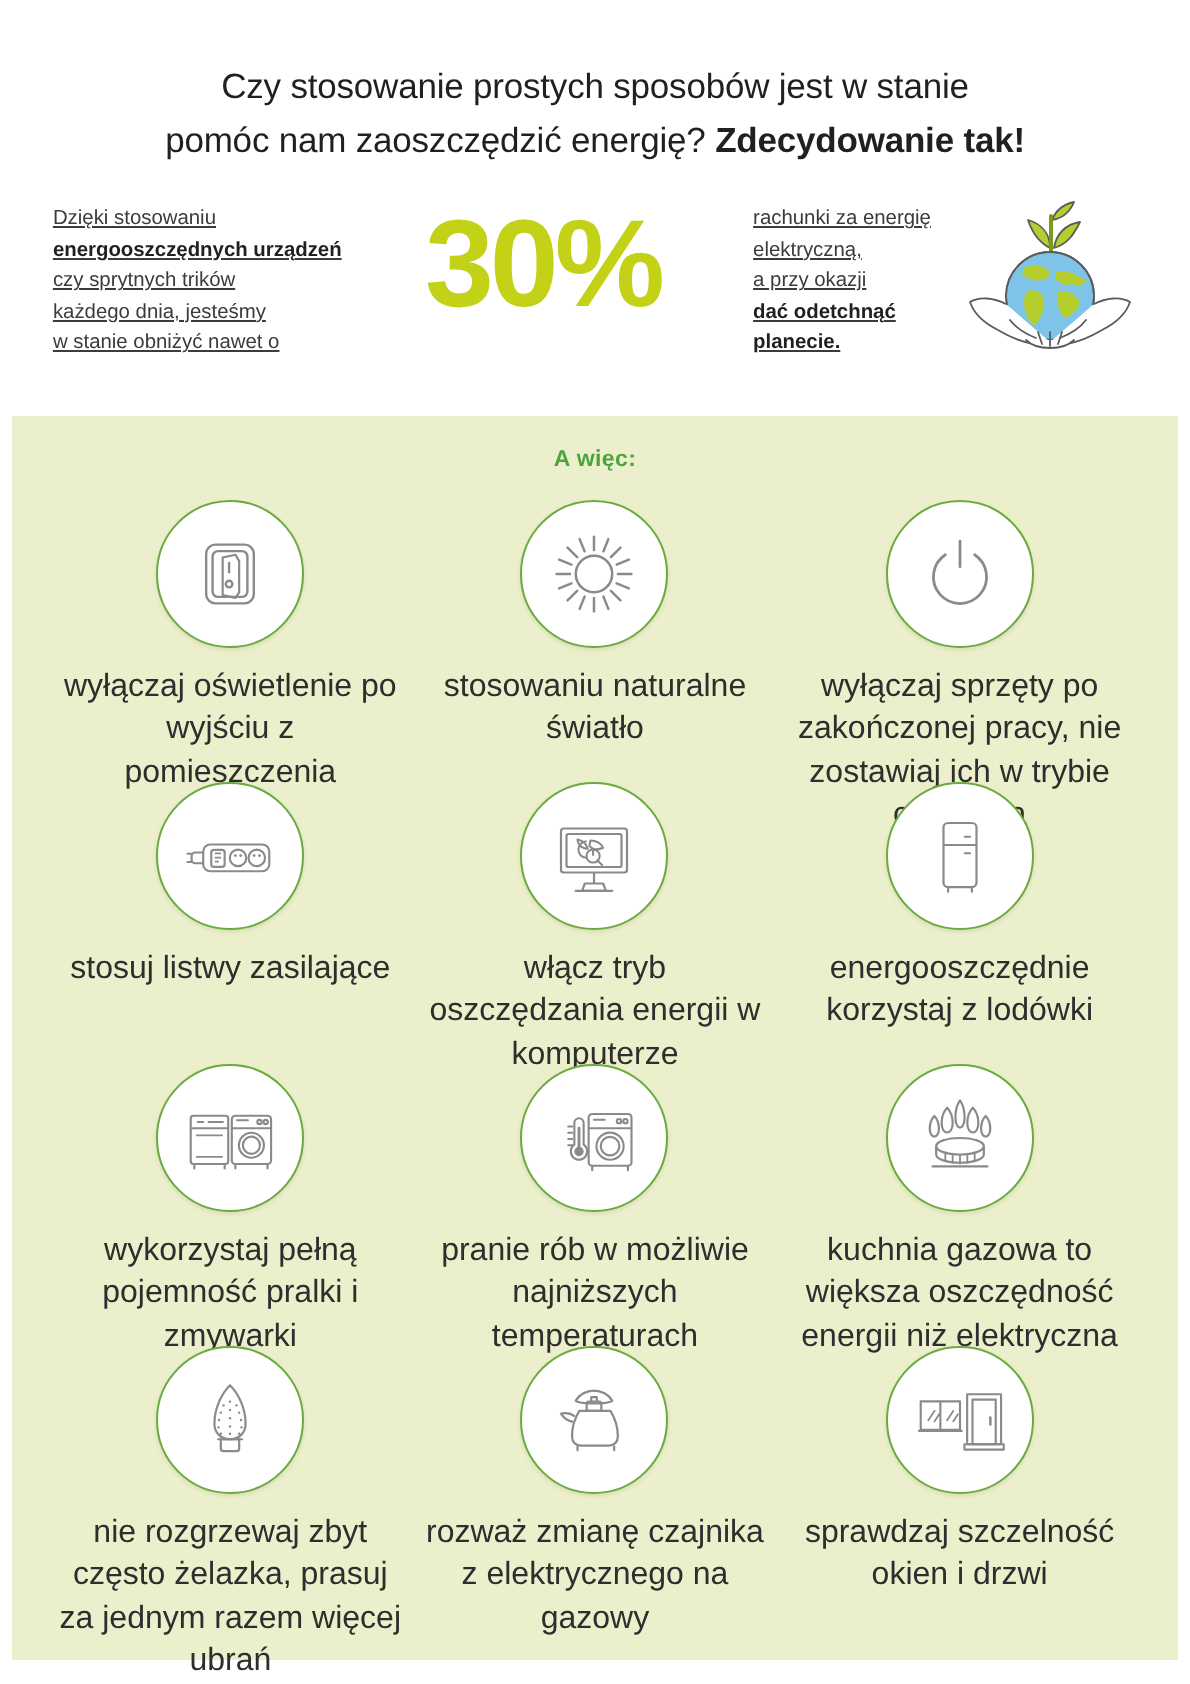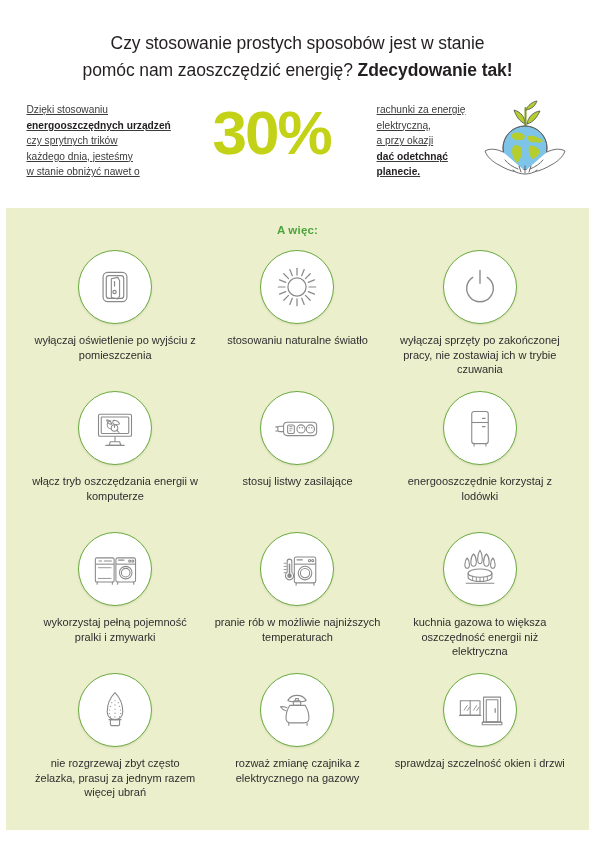--- a/index.html
+++ b/index.html
@@ -87,21 +87,21 @@
     background: #ffffff;
     border: 1.6px solid #6aab3f;
     display: flex; align-items: center; justify-content: center;
     box-shadow: 0 1px 2px rgba(120,130,80,0.18);
     flex: 0 0 auto;
   }
   .circle svg { display: block; }
   .caption {
     margin-top: 9px;
     text-align: center;
-    font-size: 11px;
+    font-size: 16px;
     line-height: 1.33;
     color: #2e2e2e;
     max-width: 172px;
   }
 </style>
 </head>
 <body>
 
 <div class="page">
 
@@ -207,53 +207,53 @@
           <svg viewBox="0 0 48 48" width="44" height="44" fill="none" stroke="#8a8a8a" stroke-width="1.5" stroke-linecap="round">
             <path d="M16 13.5a14.5 14.5 0 1016 0"></path>
             <path d="M24 6v14"></path>
           </svg>
         </div>
         <div class="caption">wyłączaj sprzęty po zakończonej pracy, nie zostawiaj ich w trybie czuwania</div>
       </div>
 
       <div class="cell">
         <div class="circle">
-          <svg viewBox="0 0 52 48" width="48" height="44" fill="none" stroke="#8a8a8a" stroke-width="1.2" stroke-linejoin="round">
-            <rect x="8" y="9" width="36" height="24" rx="1.5"></rect>
-            <rect x="11" y="12" width="30" height="18" rx="1"></rect>
-            <path d="M21 39h10l1.5 4h-13z"></path>
-            <path d="M26 33v6"></path>
-            <path d="M16 43h20" stroke-linecap="round"></path>
-            <path d="M22 16c-2.5 0-4.5 2-4.5 4.5S19.5 25 22 25" stroke-width="1.1"></path>
-            <path d="M24 15.5c3 0 6 1.5 7 4-3 1.5-6 1-7.5-1z" stroke-width="1.1"></path>
-            <path d="M22.5 19.5c-1-2.5-3-4-5.5-4.5 0 2.5 2 5 5.5 5z" stroke-width="1.1"></path>
-            <circle cx="25.5" cy="24" r="3.6" stroke-width="1.1"></circle>
-            <path d="M25.5 21.2v2.2M27.8 26.3l2.6 2.6" stroke-linecap="round" stroke-width="1.1"></path>
-          </svg>
-        </div>
-        <div class="caption">włącz tryb oszczędzania energii w komputerze</div>
-      </div>
-
-      <div class="cell">
-        <div class="circle">
           <svg viewBox="0 0 56 48" width="50" height="43" fill="none" stroke="#8a8a8a" stroke-width="1.2" stroke-linejoin="round">
             <rect x="13" y="17" width="37" height="15" rx="4"></rect>
             <rect x="17.5" y="20" width="7.5" height="9.5" rx="1.5"></rect>
             <path d="M19.5 22h3.5M19.5 24.3h3.5M19.5 26.6h2.2" stroke-width="1"></path>
             <circle cx="32.5" cy="24.5" r="4.6"></circle>
             <circle cx="31" cy="23.2" r="0.8" fill="#8a8a8a" stroke="none"></circle>
             <circle cx="34" cy="23.2" r="0.8" fill="#8a8a8a" stroke="none"></circle>
             <circle cx="43" cy="24.5" r="4.6"></circle>
             <circle cx="41.5" cy="23.2" r="0.8" fill="#8a8a8a" stroke="none"></circle>
             <circle cx="44.5" cy="23.2" r="0.8" fill="#8a8a8a" stroke="none"></circle>
             <path d="M13 21.5H8.5a2 2 0 00-2 2v2a2 2 0 002 2H13"></path>
             <path d="M6.5 22.2H4.2M6.5 26.8H4.2" stroke-linecap="round"></path>
           </svg>
         </div>
         <div class="caption">stosuj listwy zasilające</div>
+      </div>
+
+      <div class="cell">
+        <div class="circle">
+          <svg viewBox="0 0 52 48" width="48" height="44" fill="none" stroke="#8a8a8a" stroke-width="1.2" stroke-linejoin="round">
+            <rect x="8" y="9" width="36" height="24" rx="1.5"></rect>
+            <rect x="11" y="12" width="30" height="18" rx="1"></rect>
+            <path d="M21 39h10l1.5 4h-13z"></path>
+            <path d="M26 33v6"></path>
+            <path d="M16 43h20" stroke-linecap="round"></path>
+            <path d="M22 16c-2.5 0-4.5 2-4.5 4.5S19.5 25 22 25" stroke-width="1.1"></path>
+            <path d="M24 15.5c3 0 6 1.5 7 4-3 1.5-6 1-7.5-1z" stroke-width="1.1"></path>
+            <path d="M22.5 19.5c-1-2.5-3-4-5.5-4.5 0 2.5 2 5 5.5 5z" stroke-width="1.1"></path>
+            <circle cx="25.5" cy="24" r="3.6" stroke-width="1.1"></circle>
+            <path d="M25.5 21.2v2.2M27.8 26.3l2.6 2.6" stroke-linecap="round" stroke-width="1.1"></path>
+          </svg>
+        </div>
+        <div class="caption">włącz tryb oszczędzania energii w komputerze</div>
       </div>
 
       <div class="cell">
         <div class="circle">
           <svg viewBox="0 0 48 48" width="44" height="44" fill="none" stroke="#8a8a8a" stroke-width="1.2" stroke-linejoin="round">
             <rect x="15" y="6" width="18" height="35" rx="2.5"></rect>
             <path d="M15 18h18"></path>
             <path d="M29.5 13.5h-2.8M29.5 22.5h-2.8" stroke-linecap="round"></path>
             <path d="M17.5 41v2.5M30.5 41v2.5" stroke-linecap="round"></path>
           </svg>

